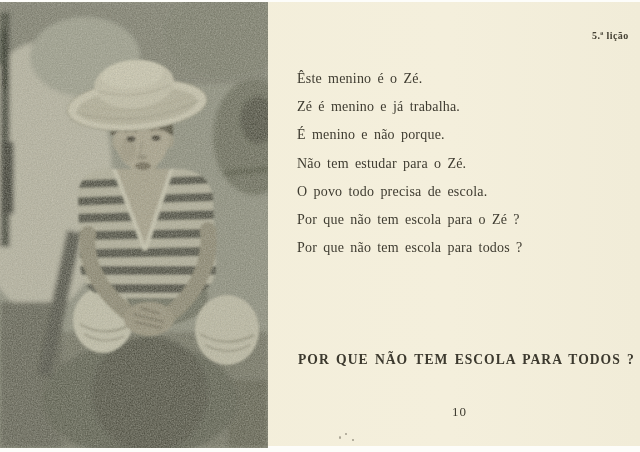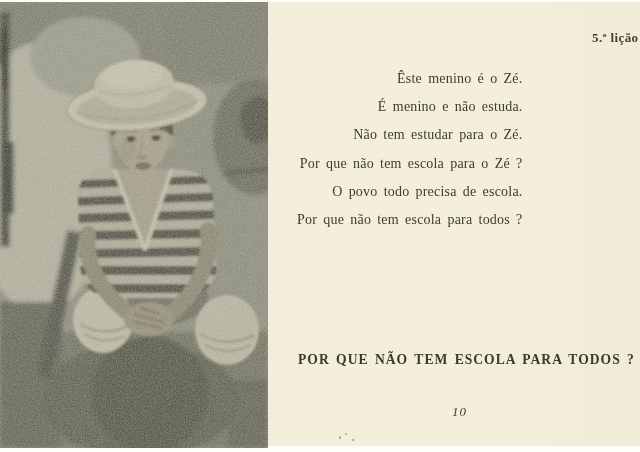--- a/index.html
+++ b/index.html
@@ -10,38 +10,38 @@
   }
   .page {
     position:absolute; left:0; right:0; top:2px; bottom:6px;
     background:linear-gradient(90deg,#efead6 0%,#f3eeda 30%,#f4efdc 70%,#f1ecd8 100%);
   }
   .photo {
     position:absolute; left:0; top:2px; width:268px; height:446px; display:block;
   }
   .lesson-label {
     position:absolute; left:592px; top:30px;
-    font-size:13px; font-weight:bold; letter-spacing:0.4px;
+    font-size:10px; font-weight:bold; letter-spacing:0.4px;
     color:#454134; white-space:nowrap;
   }
   .text-block {
     position:absolute; left:297px; top:71px; color:#3e3b30;
   }
   .text-block p {
     margin:0; height:28.2px; font-size:14px;
-    letter-spacing:0.2px; word-spacing:2.5px; white-space:nowrap;text-align:right;
+    letter-spacing:0.2px; word-spacing:2.5px; white-space:nowrap;
   }
   .headline {
     position:absolute; left:298px; top:352px;
     font-size:13.6px; font-weight:bold; letter-spacing:1px; word-spacing:2px;
     color:#3c392e; white-space:nowrap;
   }
   .page-number {
     position:absolute; left:452px; top:404px;
-    font-size:13px; letter-spacing:1px; color:#3e3b30;font-style:italic;
+    font-size:13px; letter-spacing:1px; color:#3e3b30;
   }
   .speckle { position:absolute; background:#6a6555; border-radius:50%; opacity:.55; }
   .sp1 { left:339px; top:436px; width:2px; height:3px; }
   .sp2 { left:345px; top:433px; width:1.5px; height:2px; }
   .sp3 { left:352px; top:439px; width:1.5px; height:1.5px; }
 </style>
 </head>
 <body>
 
 <div class="scan">
@@ -152,24 +152,25 @@
     </g>
 
     <rect x="0" y="0" width="268" height="446" filter="url(#grainD)" opacity="0.5"></rect>
     <rect x="0" y="0" width="268" height="446" filter="url(#grainL)" opacity="0.35"></rect>
   </svg>
 
   <div class="lesson-label">5.ª lição</div>
 
   <div class="text-block">
     <p>Êste menino é o Zé.</p>
-    <p>É menino e não estuda.</p>
+    <p>Zé é menino e já trabalha.</p>
+    <p>É menino e não porque.</p>
     <p>Não tem estudar para o Zé.</p>
+    <p>O povo todo precisa de escola.</p>
     <p>Por que não tem escola para o Zé ?</p>
-    <p>O povo todo precisa de escola.</p>
     <p>Por que não tem escola para todos ?</p>
   </div>
 
   <div class="headline">POR QUE NÃO TEM ESCOLA PARA TODOS ?</div>
 
   <div class="page-number">10</div>
 
   <div class="speckle sp1"></div>
   <div class="speckle sp2"></div>
   <div class="speckle sp3"></div>

